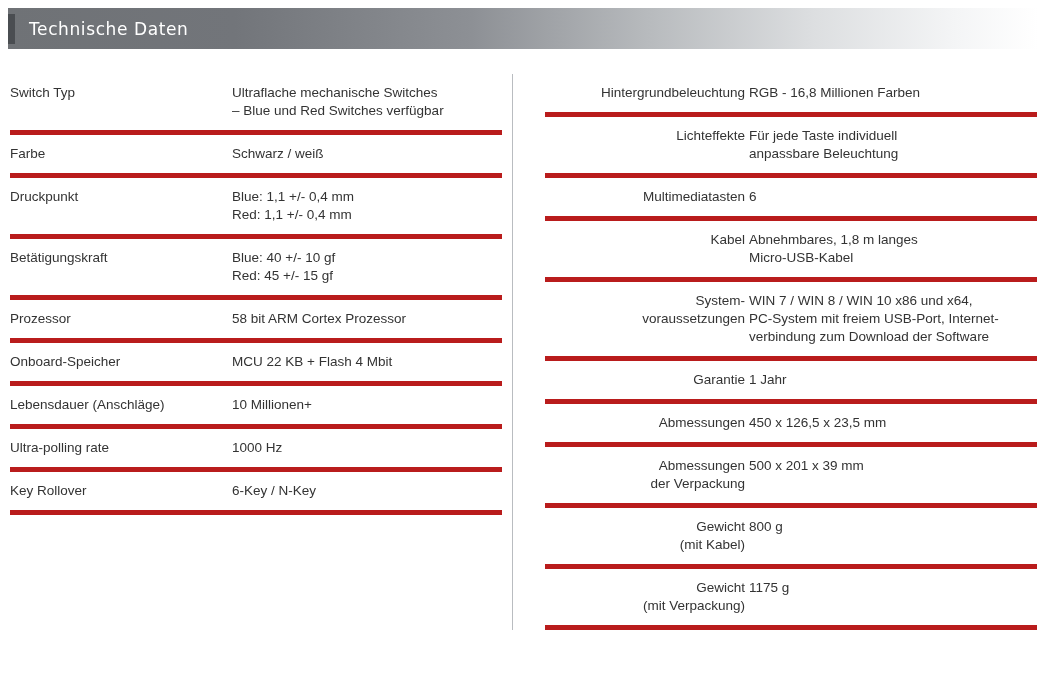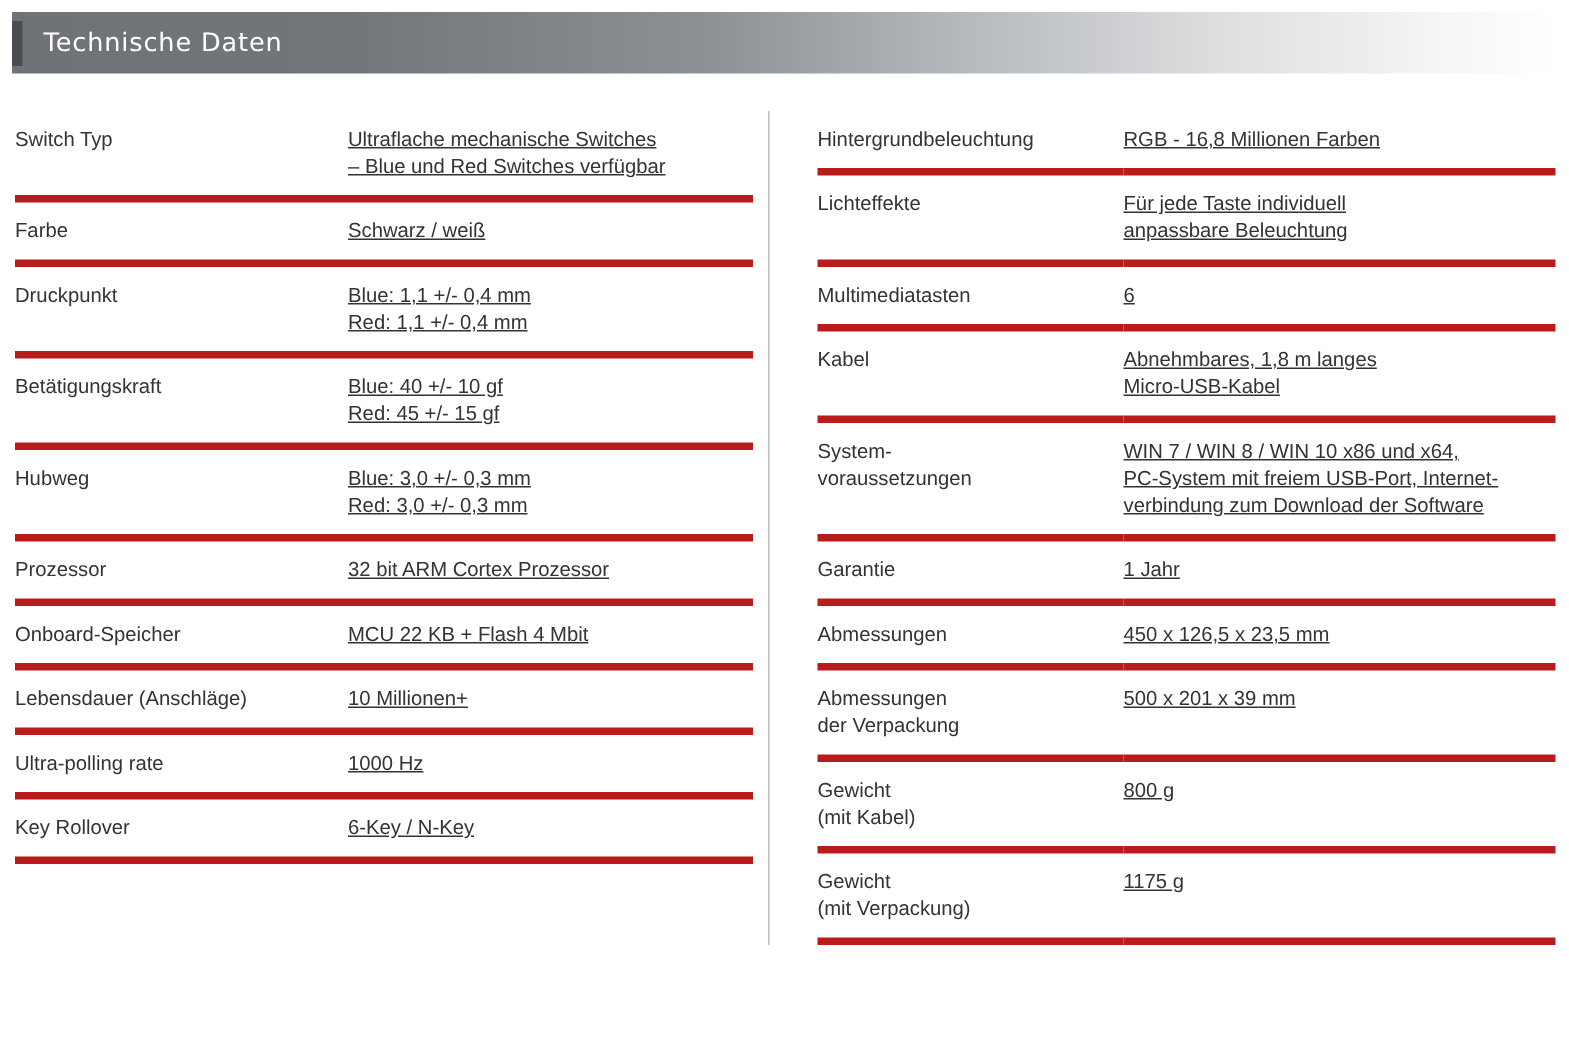--- a/index.html
+++ b/index.html
@@ -82,24 +82,24 @@
     vertical-align: top;
     border-bottom: 5px solid #b91c1c;
     padding: 10px 4px 10px 0;
   }
   td.label {
     width: 218px;
     padding-right: 10px;
   }
   td.value {
     width: auto;
-    text-decoration: underline;
   }
   .col-right td.label {
     width: 200px;
+    text-align: right;
   }
   .ln {
     display: block;
   }
 </style>
 </head>
 <body>
 
 <div class="page">
 
@@ -143,33 +143,24 @@
             <td class="label">
               <span class="ln">Betätigungskraft</span>
             </td>
             <td class="value">
               <span class="ln">Blue: 40 +/- 10 gf</span>
               <span class="ln">Red: 45 +/- 15 gf</span>
             </td>
           </tr>
           <tr>
             <td class="label">
-              <span class="ln">Hubweg</span>
-            </td>
-            <td class="value">
-              <span class="ln">Blue: 3,0 +/- 0,3 mm</span>
-              <span class="ln">Red: 3,0 +/- 0,3 mm</span>
-            </td>
-          </tr>
-          <tr>
-            <td class="label">
               <span class="ln">Prozessor</span>
             </td>
             <td class="value">
-              <span class="ln">32 bit ARM Cortex Prozessor</span>
+              <span class="ln">58 bit ARM Cortex Prozessor</span>
             </td>
           </tr>
           <tr>
             <td class="label">
               <span class="ln">Onboard-Speicher</span>
             </td>
             <td class="value">
               <span class="ln">MCU 22 KB + Flash 4 Mbit</span>
             </td>
           </tr>

